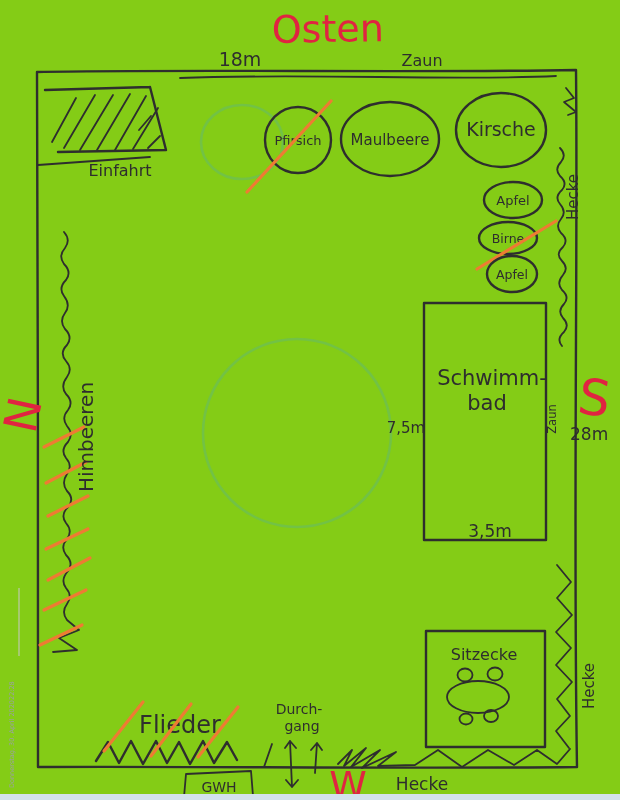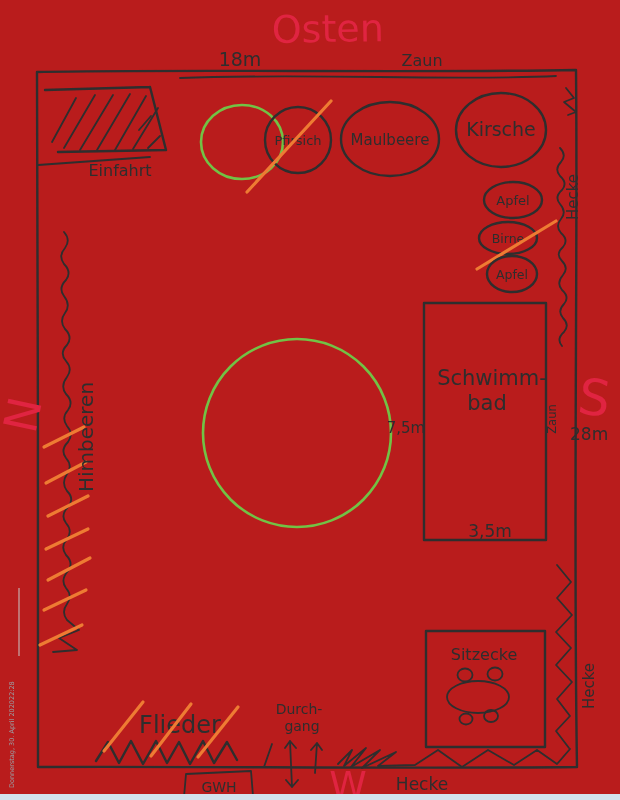--- a/index.html
+++ b/index.html
@@ -1,20 +1,20 @@
 <!DOCTYPE html>
 <html style="--ink: #2e2e2e; --red: #e02441; --orange: #ee7b33; --green: #72c245; --timestamp: #9aa0a6; --footer_strip: #d3e2ec;"><head>
 <meta charset="utf-8">
 <style>
   :root{
     --ink:#2e2e2e; --red:#e02441; --orange:#ee7b33; --green:#72c245;
     --timestamp:#9aa0a6; --footer_strip:#d3e2ec;
   }
   html,body{margin:0;padding:0;background:#ffffff;}
-  #page{position:relative;width:620px;height:800px;background:#b91c1c;overflow:hidden;
+  #page{position:relative;width:620px;height:800px;background:#84cc16;overflow:hidden;
         font-family:"DejaVu Sans",sans-serif;}
   svg{position:absolute;left:0;top:0;}
   .ink{stroke:var(--ink);fill:none;stroke-width:2.4;stroke-linecap:round;stroke-linejoin:round;}
   .ink-thin{stroke:var(--ink);fill:none;stroke-width:1.8;stroke-linecap:round;stroke-linejoin:round;}
   .greenline{stroke:var(--green);fill:none;stroke-width:2.6;stroke-linecap:round;}
   .orangeline{stroke:var(--orange);fill:none;stroke-width:3.2;stroke-linecap:round;}
   .handtext{fill:var(--ink);font-family:"DejaVu Sans",sans-serif;}
   .redtext{fill:var(--red);font-family:"DejaVu Sans",sans-serif;}
   .graytext{fill:var(--timestamp);font-family:"DejaVu Sans",sans-serif;}
 </style>

